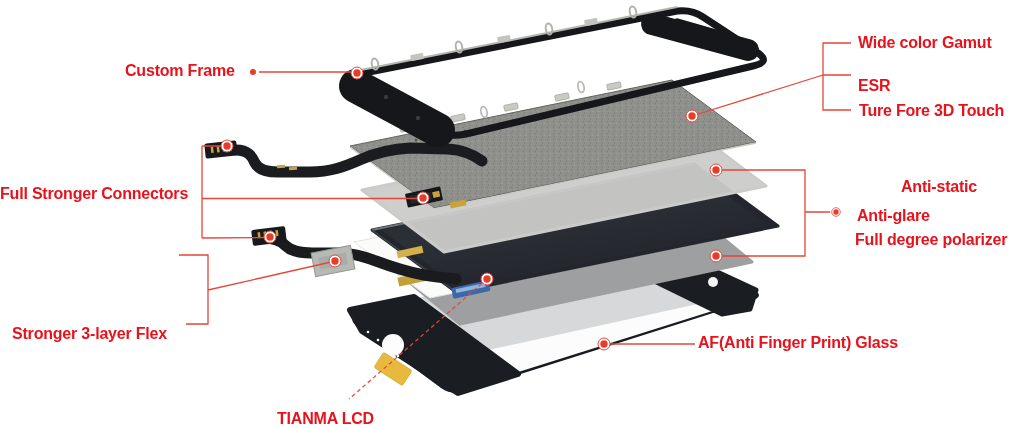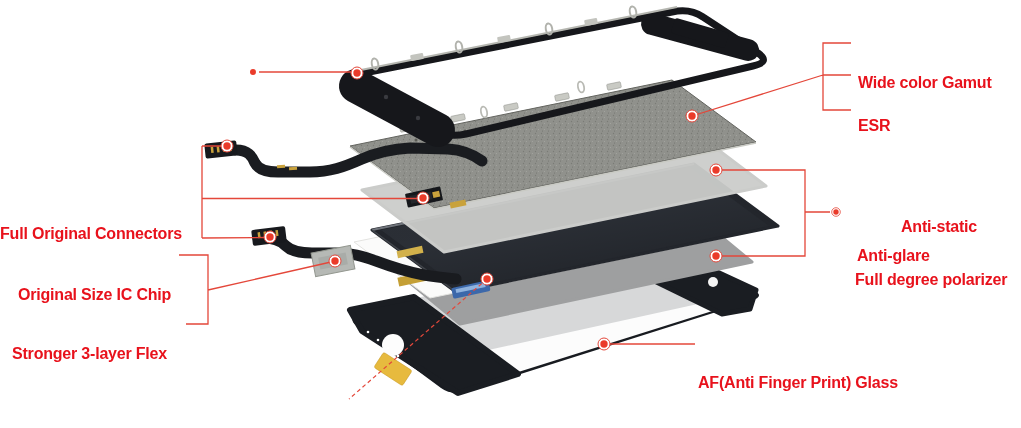--- a/index.html
+++ b/index.html
@@ -1,20 +1,20 @@
 <!DOCTYPE html>
 <html><head>
 <meta charset="utf-8">
 <style>
   html,body{margin:0;padding:0;background:#fff;}
   #stage{position:relative;width:1021px;height:428px;background:#ffffff;overflow:hidden;
          font-family:"Liberation Sans",sans-serif;}
   #scene{position:absolute;left:0;top:0;}
   .lbl{position:absolute;font-weight:700;font-size:16px;line-height:20px;color:#e8121c;
-       white-space:nowrap;letter-spacing:-0.2px;margin-top:40px;}
+       white-space:nowrap;letter-spacing:-0.2px;}
 </style>
 </head>
 <body>
 
 <div id="stage">
 
 <svg id="scene" width="1021" height="428" viewBox="0 0 1021 428">
 <defs>
   <pattern id="speck" width="6" height="6" patternUnits="userSpaceOnUse">
     <rect width="6" height="6" fill="#90918c"></rect>
@@ -186,23 +186,25 @@
   <use href="#rdot" x="270" y="237"></use>
   <use href="#rdot" x="335" y="261"></use>
   <use href="#rdot" x="716" y="170"></use>
   <use href="#rdot" x="716" y="256"></use>
   <use href="#rdot2" x="836" y="212"></use>
   <use href="#rdot" x="604" y="344"></use>
   <use href="#rdot" x="487" y="279"></use>
 </g>
 </svg>
 
+<div class="lbl" style="left:125px;top:61px">Custom Frame</div>
 <div class="lbl" style="left:858px;top:33px">Wide color Gamut</div>
 <div class="lbl" style="left:858px;top:76px">ESR</div>
-<div class="lbl" style="left:0px;top:184px">Full Original Connectors</div>
-<div class="lbl" style="left:18px;top:245px">Original Size IC Chip</div>
-<div class="lbl" style="left:12px;top:304px">Stronger 3-layer Flex</div>
+<div class="lbl" style="left:859px;top:101px">Ture Fore 3D Touch</div>
+<div class="lbl" style="left:0px;top:184px">Full Stronger Connectors</div>
+<div class="lbl" style="left:12px;top:324px">Stronger 3-layer Flex</div>
 <div class="lbl" style="left:901px;top:177px">Anti-static</div>
 <div class="lbl" style="left:857px;top:206px">Anti-glare</div>
 <div class="lbl" style="left:698px;top:333px">AF(Anti Finger Print) Glass</div>
 <div class="lbl" style="left:855px;top:230px">Full degree polarizer</div>
+<div class="lbl" style="left:277px;top:409px">TIANMA LCD</div>
 
 </div>
 
 </body></html>

